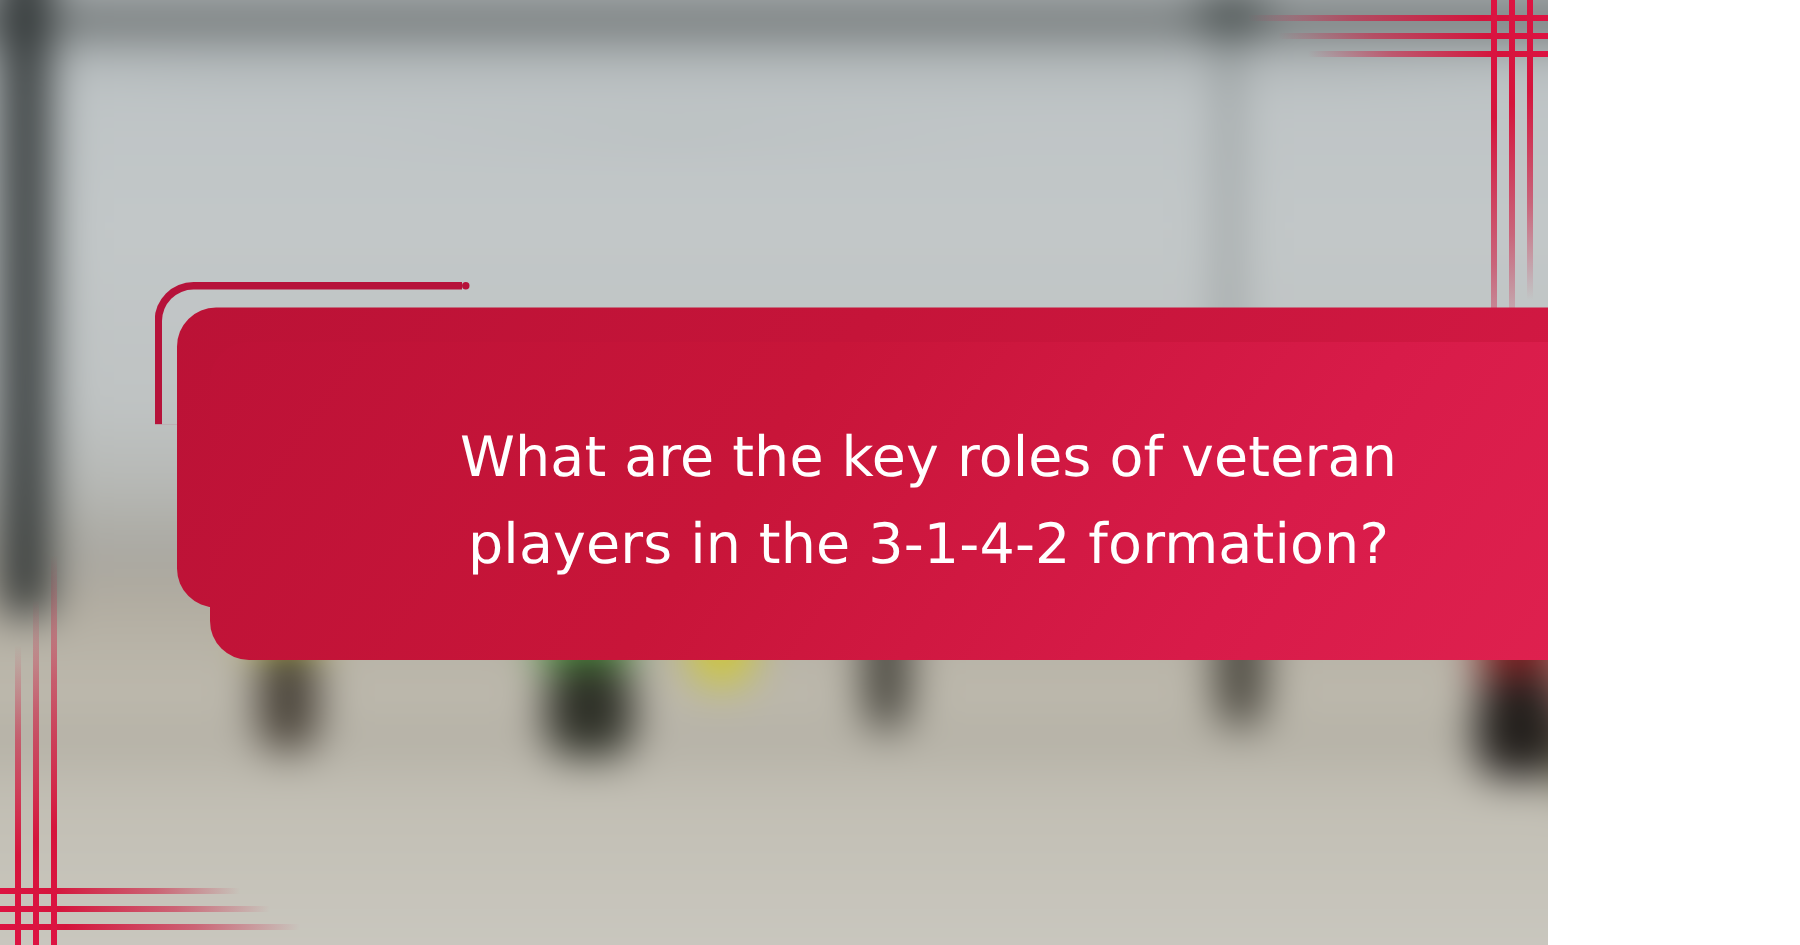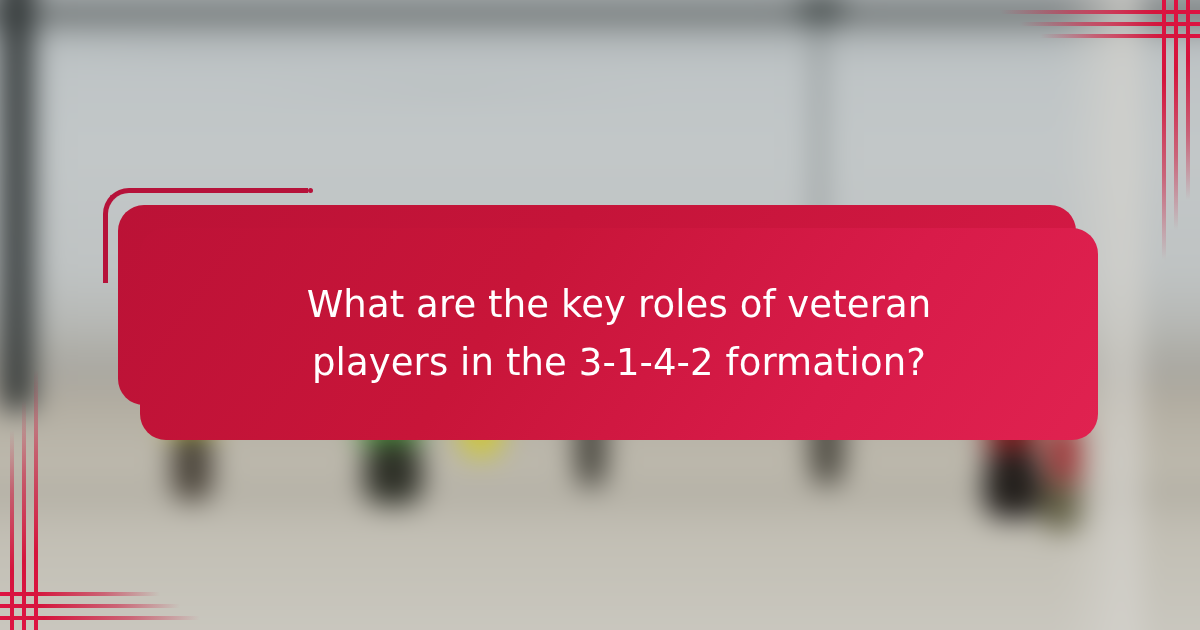--- a/index.html
+++ b/index.html
@@ -6,21 +6,21 @@
     margin: 0;
     padding: 0;
     background: #ffffff;
   }
   body {
     font-family: "DejaVu Sans", sans-serif;
   }
 
   #stage {
     position: relative;
-    width: 1200px;
+    width: 1032px;
     height: 630px;
     overflow: hidden;
     background: #be185d;
   }
 
   
   .bg-photo {
     position: absolute;
     inset: -60px;
     overflow: hidden;

